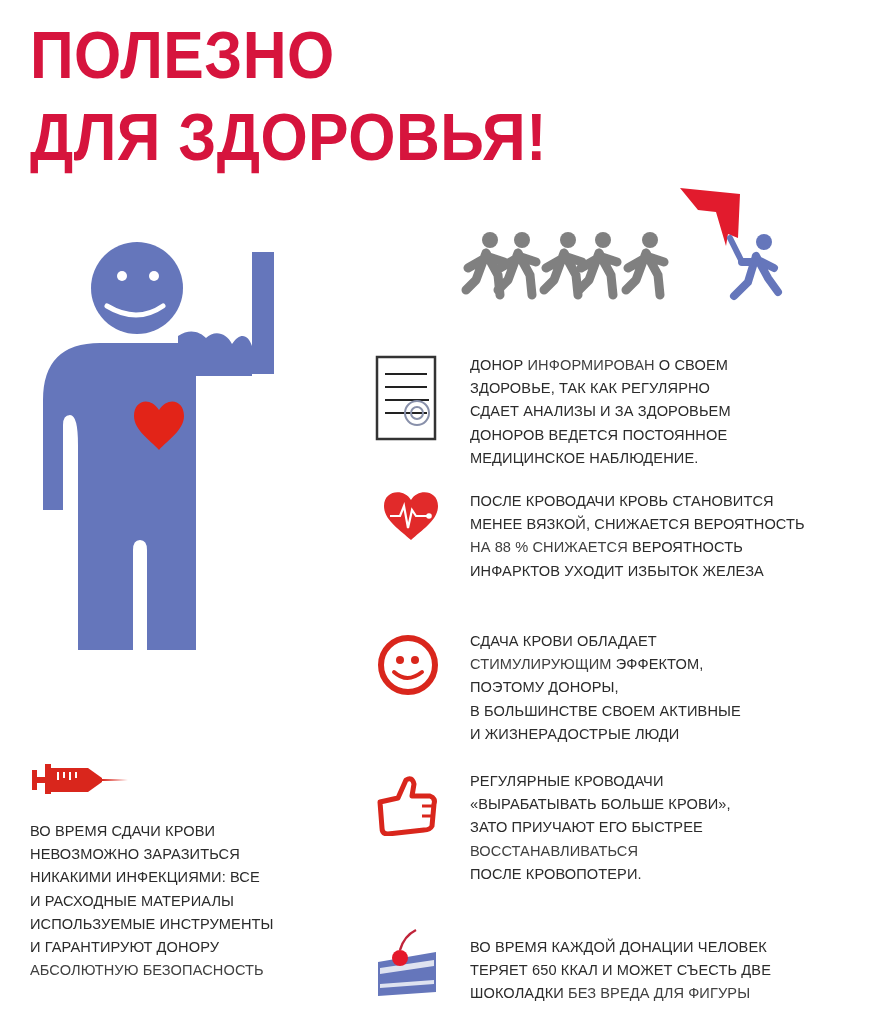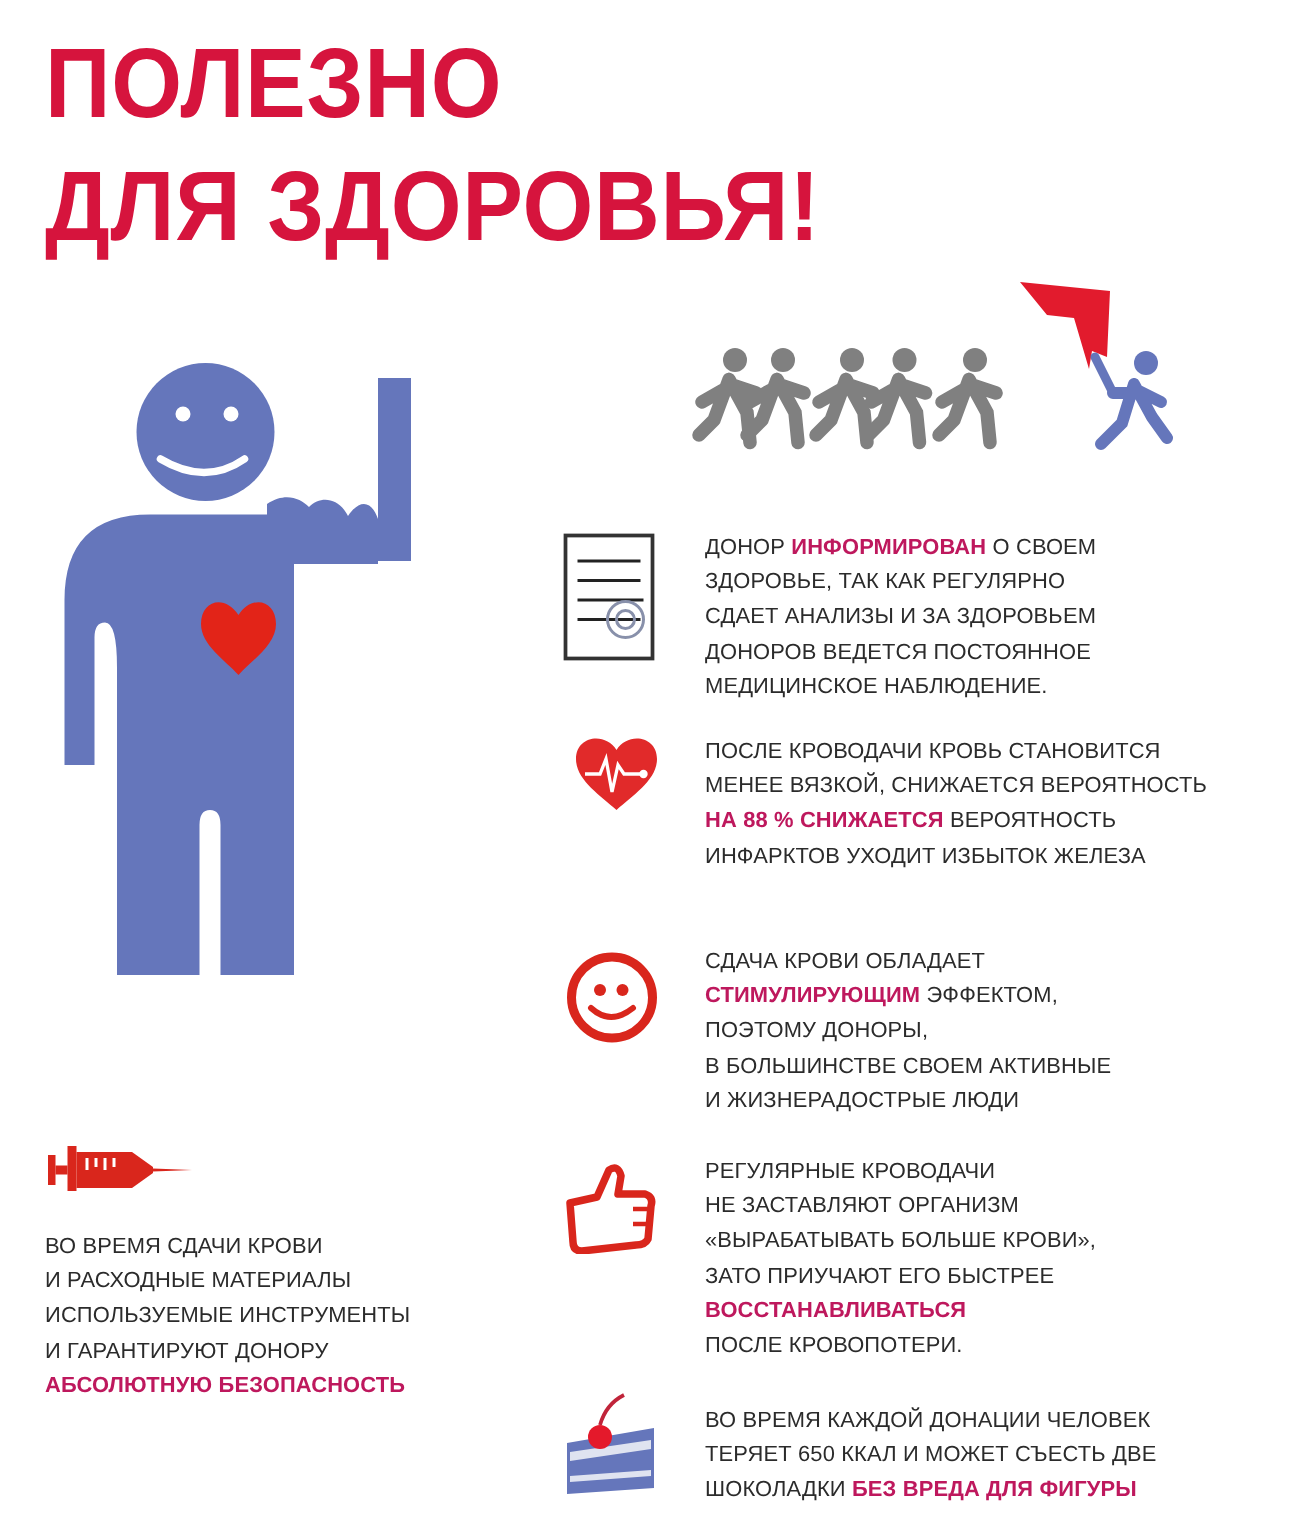--- a/index.html
+++ b/index.html
@@ -3,21 +3,21 @@
 <meta charset="utf-8">
 <style>
   html, body { margin:0; padding:0; background:#ffffff; }
   body { width:871px; height:1024px; position:relative; overflow:hidden;
          font-family: "Liberation Sans", "DejaVu Sans", sans-serif; color:#2b2b2b; }
   .title { position:absolute; left:30px; top:14px; color:#d6143d; font-weight:bold;
            font-size:66px; line-height:82px; letter-spacing:0.5px; transform:scaleX(0.92); transform-origin:left top; }
   .title div { white-space:nowrap; }
   .abs { position:absolute; }
   .txt { font-size:14.6px; line-height:23.2px; text-transform:uppercase; letter-spacing:0.1px; }
-  .hl { color:#be185d; font-weight:bold; }
+  .hl { color:#404040; font-weight:normal; }
   .line { white-space:nowrap; }
 </style>
 </head>
 <body>
 
 <div class="title">
   <div>ПОЛЕЗНО</div>
   <div>ДЛЯ ЗДОРОВЬЯ!</div>
 </div>
 
@@ -103,21 +103,20 @@
   <div class="line">В БОЛЬШИНСТВЕ СВОЕМ АКТИВНЫЕ</div>
   <div class="line">И ЖИЗНЕРАДОСТРЫЕ ЛЮДИ</div>
 </div>
 
 <svg class="abs" style="left:374px;top:772px" width="68" height="64" viewBox="0 0 68 64">
   <path d="M6 30 L24 26 L32 8 Q38 4 40 12 L38 24 L56 24 Q62 26 60 32 L58 54 Q56 58 50 58 L14 62 Q8 62 8 56 Z" fill="none" stroke="#d9261c" stroke-width="5" stroke-linejoin="round"></path>
   <path d="M48 34 L60 34 M48 44 L58 44" stroke="#d9261c" stroke-width="3"></path>
 </svg>
 <div class="abs txt" style="left:470px;top:770px">
   <div class="line">РЕГУЛЯРНЫЕ КРОВОДАЧИ</div>
-  <div class="line">НЕ ЗАСТАВЛЯЮТ ОРГАНИЗМ</div>
   <div class="line">«ВЫРАБАТЫВАТЬ БОЛЬШЕ КРОВИ»,</div>
   <div class="line">ЗАТО ПРИУЧАЮТ ЕГО БЫСТРЕЕ</div>
   <div class="line hl">ВОССТАНАВЛИВАТЬСЯ</div>
   <div class="line">ПОСЛЕ КРОВОПОТЕРИ.</div>
 </div>
 
 <svg class="abs" style="left:374px;top:926px" width="72" height="72" viewBox="0 0 72 72">
   <path d="M26 24 Q30 10 42 4" stroke="#c0243a" stroke-width="2.5" fill="none"></path>
   <path d="M4 36 L62 26 L62 66 L4 70 Z" fill="#6576bb"></path>
   <path d="M6 42 L60 34 L60 40 L6 48 Z" fill="#dfe3f0"></path>
@@ -133,17 +132,19 @@
 <svg class="abs" style="left:30px;top:762px" width="100" height="34" viewBox="0 0 100 34">
   <rect x="2" y="8" width="5" height="20" fill="#d9261c"></rect>
   <rect x="7" y="15" width="8" height="6" fill="#d9261c"></rect>
   <rect x="15" y="2" width="6" height="30" fill="#d9261c"></rect>
   <path d="M21 6 L58 6 L72 16 L72 20 L58 30 L21 30 Z" fill="#d9261c"></path>
   <path d="M72 17 L98 18 L72 19 Z" fill="#d9261c"></path>
   <path d="M28 10 L28 18 M34 10 L34 16 M40 10 L40 18 M46 10 L46 16" stroke="#fff" stroke-width="2"></path>
 </svg>
 <div class="abs txt" style="left:30px;top:820px">
   <div class="line">ВО ВРЕМЯ СДАЧИ КРОВИ</div>
+  <div class="line">НЕВОЗМОЖНО ЗАРАЗИТЬСЯ</div>
+  <div class="line">НИКАКИМИ ИНФЕКЦИЯМИ: ВСЕ</div>
   <div class="line">И РАСХОДНЫЕ МАТЕРИАЛЫ</div>
   <div class="line">ИСПОЛЬЗУЕМЫЕ ИНСТРУМЕНТЫ</div>
   <div class="line">И ГАРАНТИРУЮТ ДОНОРУ</div>
   <div class="line hl">АБСОЛЮТНУЮ БЕЗОПАСНОСТЬ</div>
 </div>
 
 </body></html>

